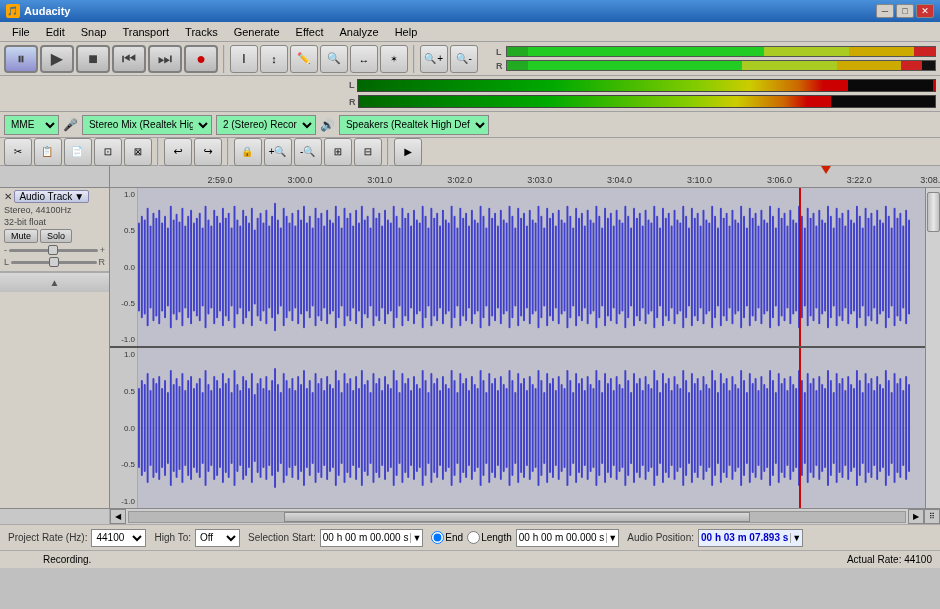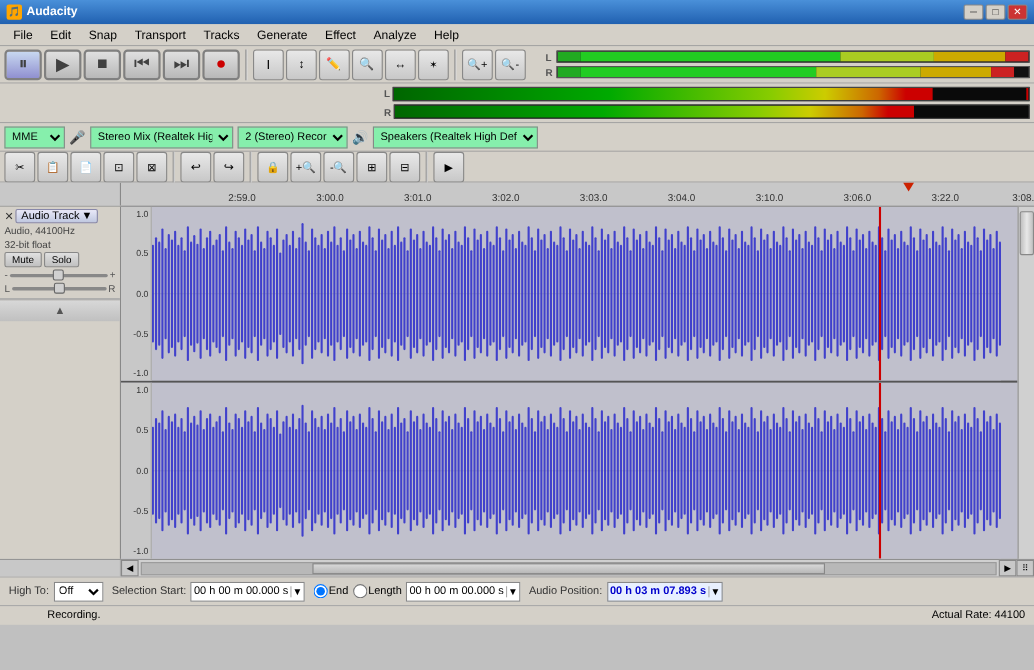--- a/index.html
+++ b/index.html
@@ -465,21 +465,21 @@
 
   <div class="track-panel">
     <div class="track-header">
       <div class="track-title-row">
         <span class="track-close">✕</span>
         <div class="track-name-btn">
           <span>Audio Track</span>
           <span>▼</span>
         </div>
       </div>
-      <div class="track-info">Audio, 44100Hz</div>
+      <div class="track-info">Stereo, 44100Hz</div>
       <div class="track-info">32-bit float</div>
       <div class="track-controls">
         <button class="mute-btn">Mute</button>
         <button class="solo-btn">Solo</button>
       </div>
       <div class="gain-row">
         <span class="gain-label">-</span>
         <div class="slider-track">
           <div class="slider-thumb"></div>
         </div>
@@ -1087,20 +1087,26 @@
   <div class="h-scroll-left">◀</div>
   <div class="h-scroll-track">
     <div class="h-scroll-thumb"></div>
   </div>
   <div class="h-scroll-right">▶</div>
   <div class="h-scroll-size-grip">⠿</div>
 </div>
 
 <div class="status-bar">
   <div class="status-field">
+    <span class="status-label">Project Rate (Hz):</span>
+    <select class="status-select" style="width:55px;">
+      <option>44100</option>
+    </select>
+  </div>
+  <div class="status-field">
     <span class="status-label">High To:</span>
     <select class="status-select" style="width:45px;">
       <option>Off</option>
     </select>
   </div>
   <div class="status-field">
     <span class="status-label">Selection Start:</span>
     <div style="display:flex; align-items:center; border:1px solid #888; background:white; height:18px;">
       <span style="font-size:10px; padding:0 2px;">00 h 00 m 00.000 s</span>
       <span style="font-size:9px; border-left:1px solid #aaa; padding:0 1px; cursor:pointer;">▼</span>

